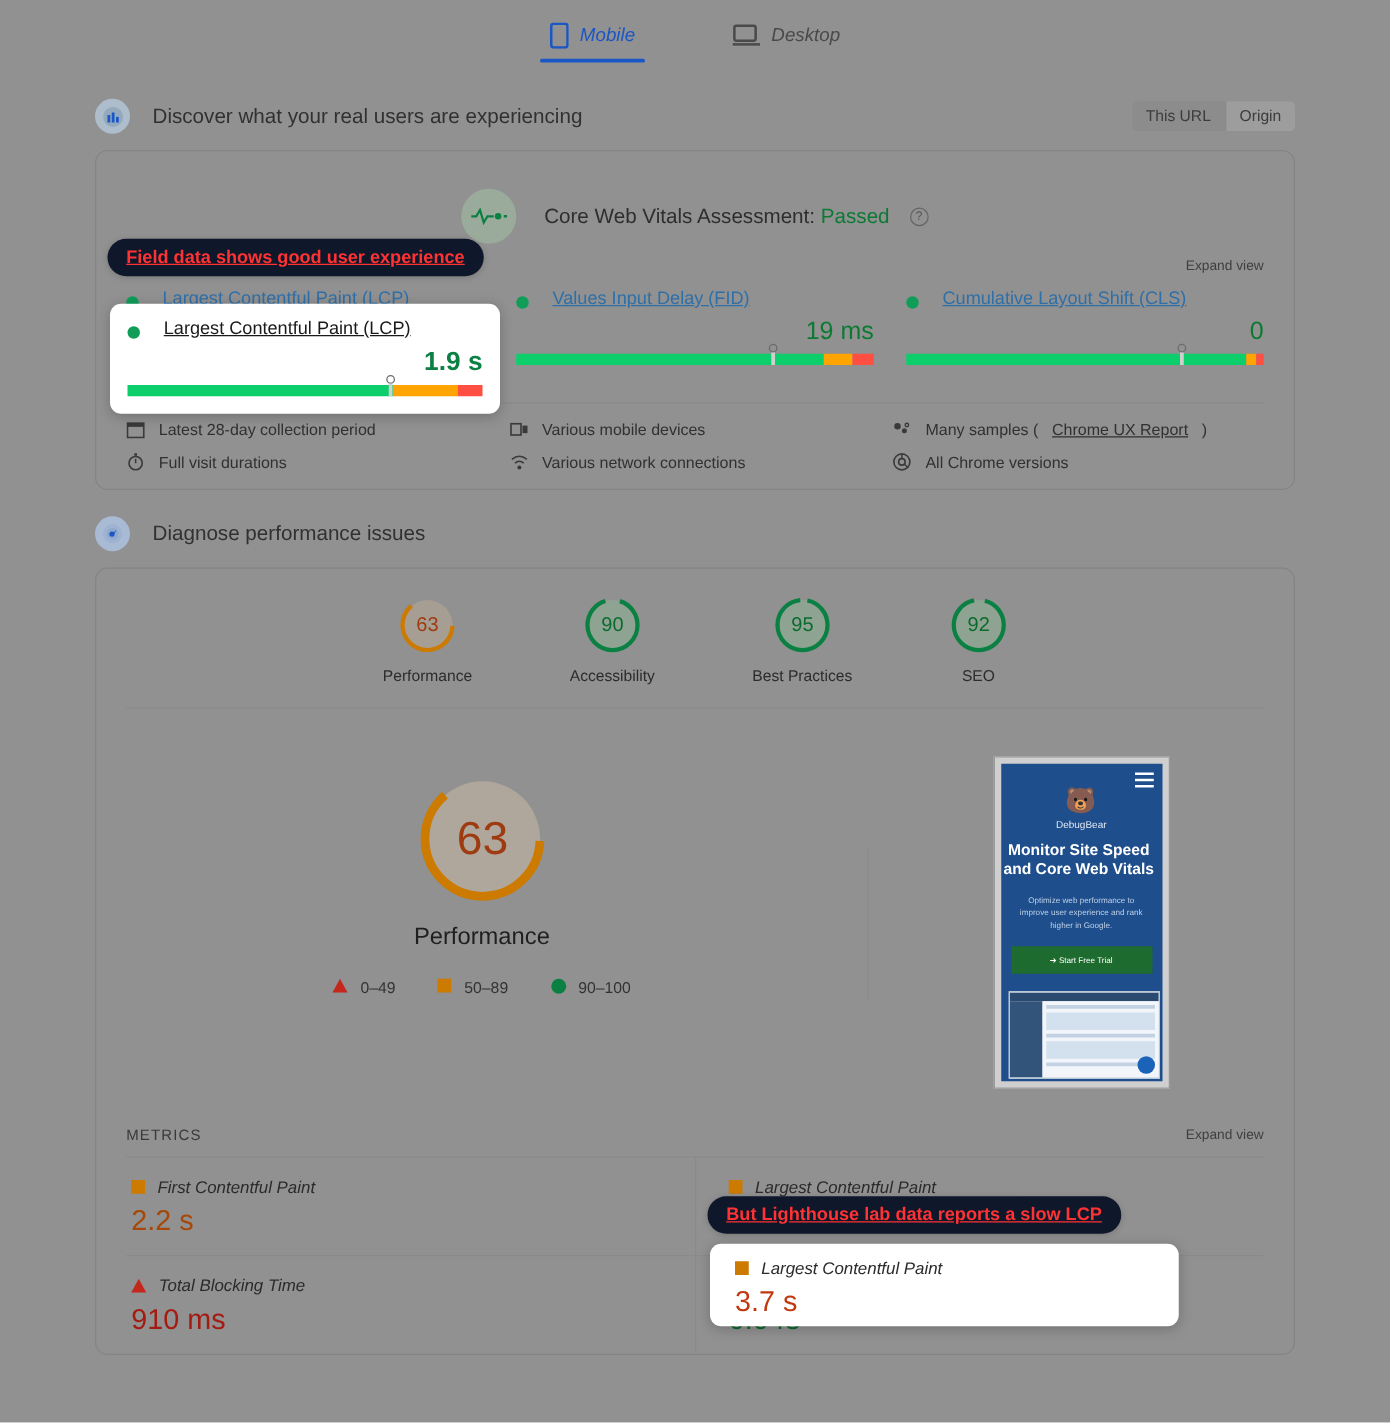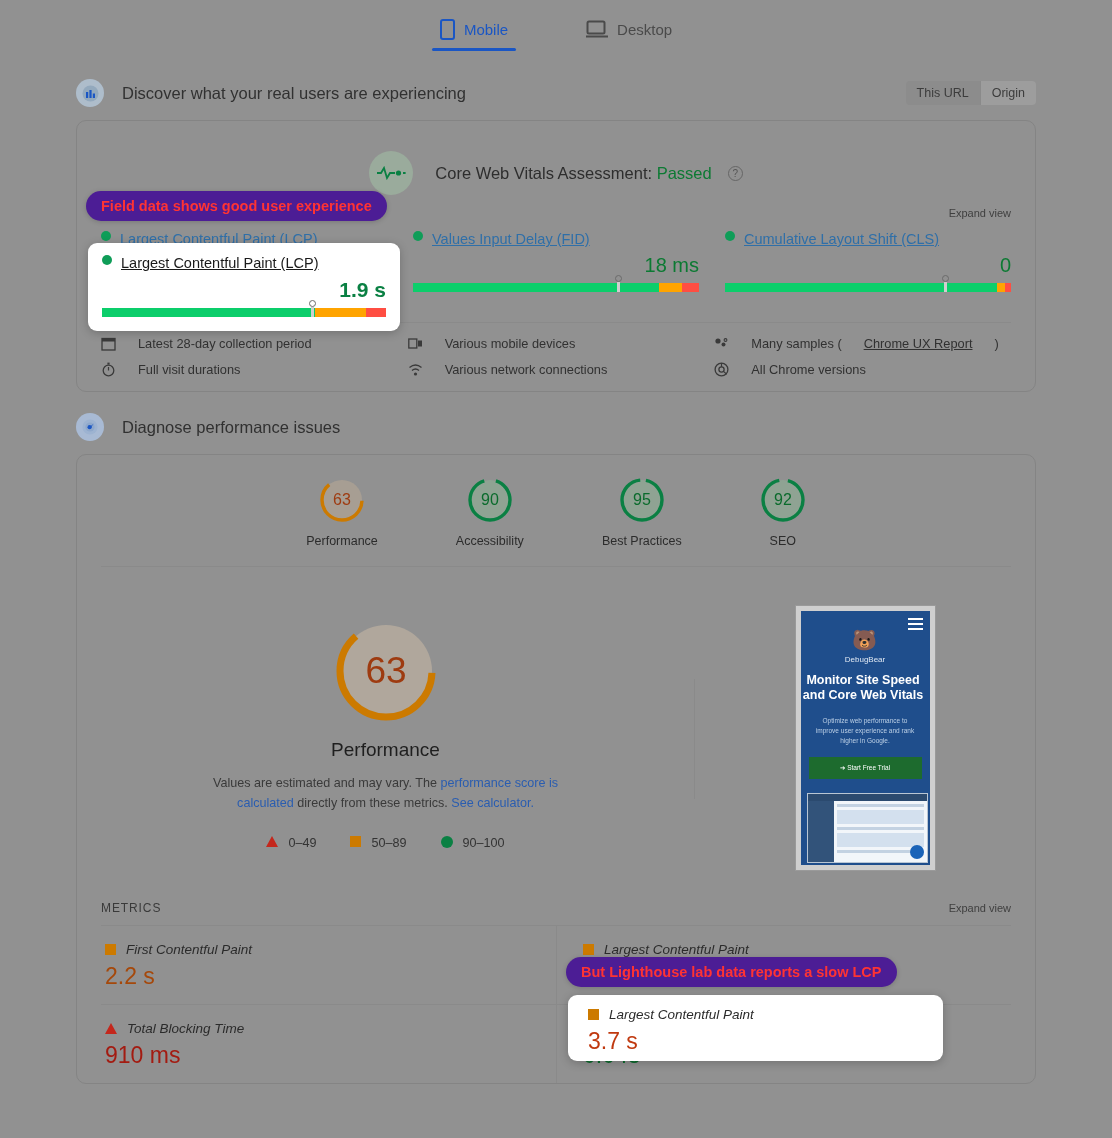--- a/index.html
+++ b/index.html
@@ -12,22 +12,22 @@
   
   #page {
     position: relative;
     width: 1112px; height: 1138px;
     background: #919191;
     overflow: hidden;
   }
 
   
   .tabbar {
-    display: flex; justify-content: center; align-items: center;
-    gap: 50px; height: 58px;
+    display: flex; justify-content: center; align-items: flex-start;
+    gap: 50px; height: 58px; font-style: italic;
   }
   .tab {
     display: flex; align-items: center; gap: 9px;
     height: 56px; padding: 0 14px; position: relative;
     font-size: 15px; color: #4a4a4a; cursor: pointer;
   }
   .tab.active { color: #1a56c4; }
   .tab.active::after {
     content: ""; position: absolute; left: 6px; right: 6px; bottom: 6px;
     height: 3px; background: #1a56c4; border-radius: 2px;
@@ -82,21 +82,21 @@
     margin-left: 6px; vertical-align: middle; cursor: pointer;
   }
 
   .expand-row { display: flex; justify-content: flex-end; padding: 6px 24px 0 24px; }
   .expand-link { font-size: 11px; color: #3f3f3f; cursor: pointer; }
 
   .metrics3 {
     display: flex; padding: 12px 24px 0 24px; gap: 26px;
   }
   .m3 { flex: 1; min-width: 0; position: relative; padding-bottom: 8px; }
-  .m3-top { display: flex; align-items: flex-start; gap: 9px; }
+  .m3-top { display: flex; align-items: flex-end; gap: 19px; }
   .dot { width: 10px; height: 10px; border-radius: 50%; flex: 0 0 auto; }
   .dot.green { background: #0f9d58; }
   .m3-name { font-size: 14.5px; color: #2f6fa8; text-decoration: underline; cursor: pointer; }
   .m3-val { text-align: right; font-size: 20px; color: #0c7a33; margin: 7px 0 6px 0; }
   .bar { position: relative; height: 9px; display: flex; border-radius: 1px; overflow: visible; }
   .seg { height: 9px; }
   .seg.g { background: #0cce6b; }
   .seg.o { background: #ffa400; }
   .seg.r { background: #ff4e42; }
   .marker {
@@ -113,36 +113,37 @@
   .hl {
     position: absolute; background: #fff; border-radius: 9px;
     box-shadow: 0 2px 10px rgba(0,0,0,.22);
   }
   #lcp-hl { left: 88px; top: 243px; width: 312px; height: 88px; padding: 12px 14px 0 14px; }
   #lcp-hl .m3-name { color: #1a1a1a; }
   #lcp-hl .m3-val { color: #0a8043; font-weight: bold; font-size: 21px; }
 
   
   .pill {
-    position: absolute; background: #4c1d95; color: #ff3333;
+    position: absolute; background: #0f172a; color: #ff3333;
     font-weight: bold; border-radius: 16px; padding: 7px 15px;
     font-size: 14.5px; white-space: nowrap;
     box-shadow: 0 1px 5px rgba(0,0,0,.18);
+    text-decoration: underline;
   }
   #pill-field { left: 86px; top: 191px; }
   #pill-lab   { left: 566px; top: 957px; }
 
   
   .meta {
     border-top: 1px solid #8a8a8a; margin: 22px 24px 0 24px;
     padding: 13px 0 14px 0;
     display: grid; grid-template-columns: 1fr 1fr 1fr;
     row-gap: 11px; column-gap: 10px;
   }
-  .meta-item { display: flex; align-items: center; gap: 22px; font-size: 12.8px; color: #313131; }
+  .meta-item { display: flex; align-items: center; gap: 11px; font-size: 12.8px; color: #313131; }
   .meta-item a { color: #313131; text-decoration: underline; cursor: pointer; }
   .meta-ico { width: 15px; height: 15px; flex: 0 0 auto; display: block; }
 
   
   .gauges {
     display: flex; justify-content: center; gap: 78px;
     padding: 22px 0 18px 0; border-bottom: 1px solid #8a8a8a;
     margin: 0 24px;
   }
   .gauge { display: flex; flex-direction: column; align-items: center; gap: 11px; cursor: pointer; }
@@ -298,21 +299,21 @@
               <span class="stem"></span>
           </span>
         </div>
       </div>
 
       <div class="m3">
         <div class="m3-top">
           <span class="dot green"></span>
           <span class="m3-name">Values Input Delay (FID)</span>
         </div>
-        <div class="m3-val">18 ms</div>
+        <div class="m3-val">19 ms</div>
         <div class="bar">
           <span class="seg g" style="width:86%"></span>
           <span class="seg o" style="width:8%"></span>
           <span class="seg r" style="width:6%"></span>
           <span class="marker" style="left:calc(72% - 4px)">
             <span class="ring"></span>
               <span class="stem"></span>
           </span>
         </div>
       </div>
@@ -437,23 +438,20 @@
     </div>
 
     <div class="perf-block">
       <div class="perf-left">
         <svg width="108" height="108" viewBox="0 0 108 108">
           <circle cx="54" cy="54" r="46" fill="#b0a79c"></circle>
           <circle cx="54" cy="54" r="46" fill="none" stroke="#cc7a00" stroke-width="7" stroke-dasharray="182 289" stroke-dashoffset="-74" transform="rotate(-90 54 54)"></circle>
           <text x="54" y="66" text-anchor="middle" font-size="37" fill="#9e3b10" font-family="Liberation Sans, sans-serif">63</text>
         </svg>
         <div class="big-label">Performance</div>
-        <div class="perf-desc">
-          <span>Values are estimated and may vary. The </span><a>performance score is calculated</a><span> directly from these metrics. </span><a>See calculator.</a>
-        </div>
         <div class="legend">
           <div class="legend-item">
             <span class="tri"></span>
             <span>0–49</span>
           </div>
           <div class="legend-item">
             <span class="sq"></span>
             <span>50–89</span>
           </div>
           <div class="legend-item">

